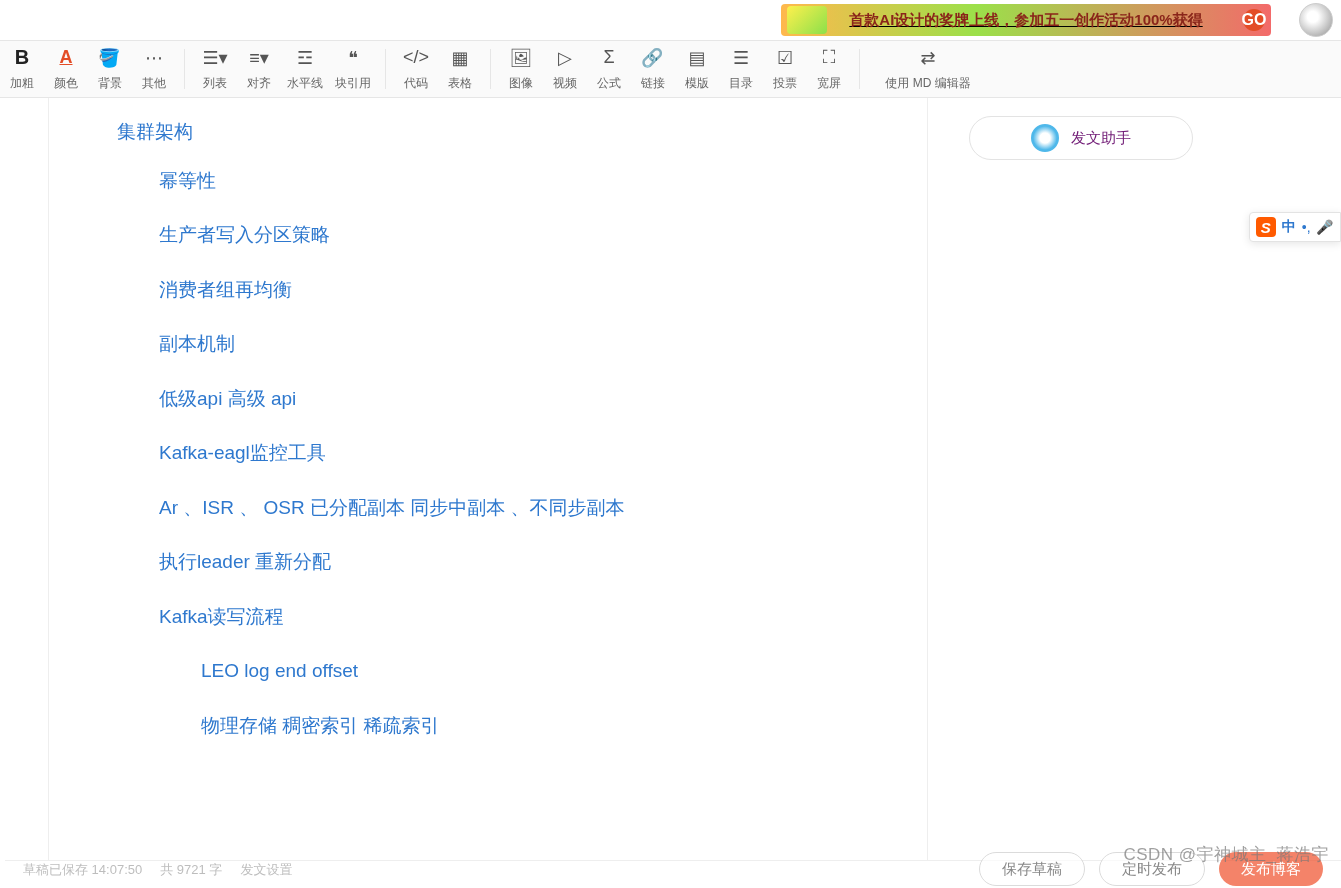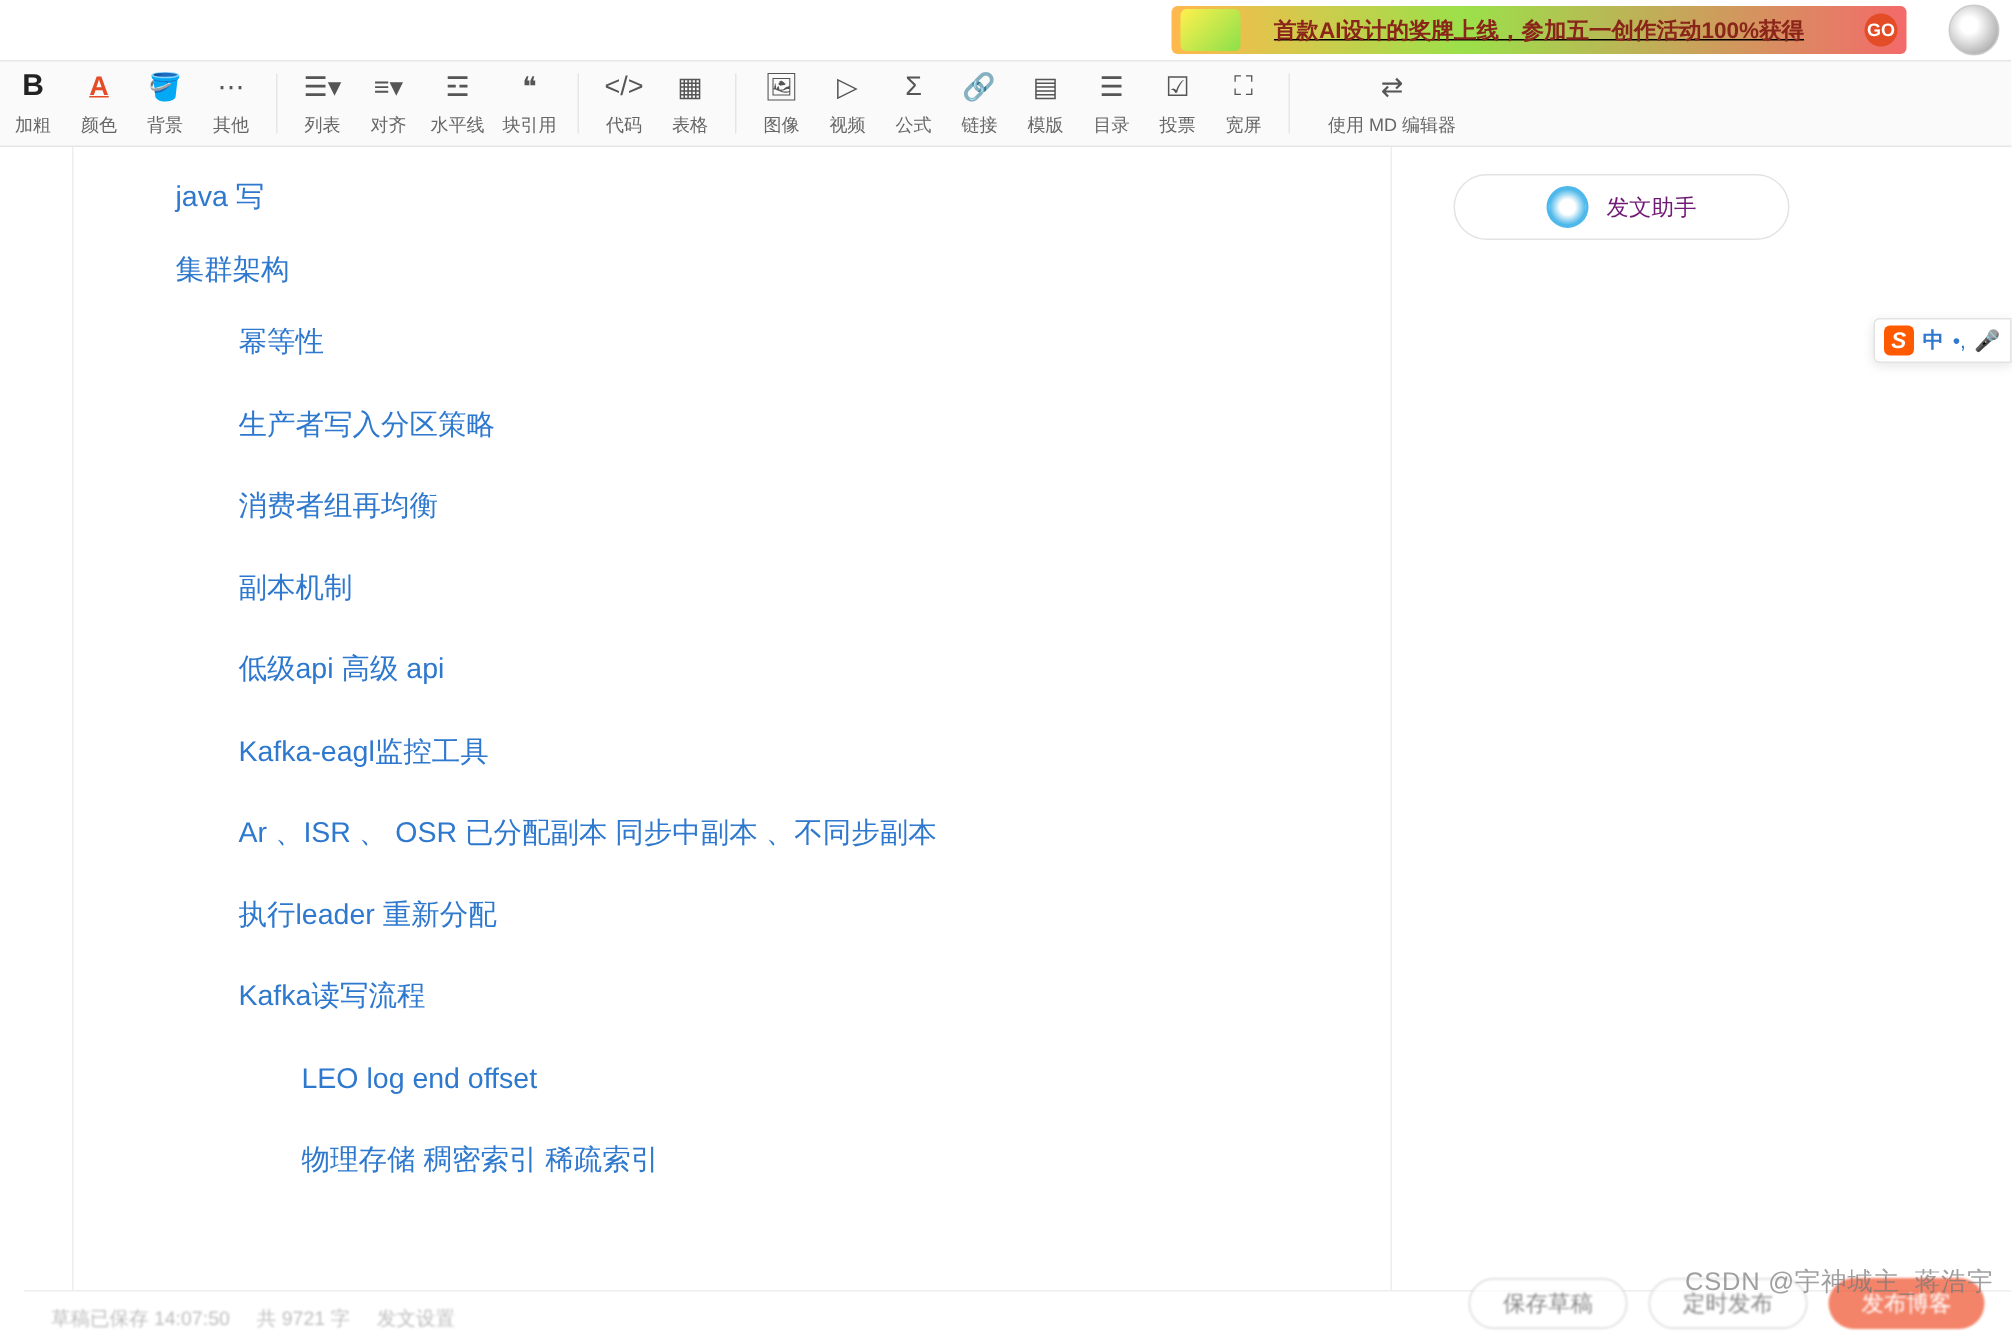--- a/index.html
+++ b/index.html
@@ -1,21 +1,21 @@
 <!DOCTYPE html>
 <html><head>
 <meta charset="utf-8">
 <style>
 * { margin: 0; padding: 0; box-sizing: border-box; }
 body { font-family: -apple-system, "Microsoft YaHei", sans-serif; background: #fff; overflow: hidden; height: 888px; width: 1341px; position: relative; }
 
 .topbar { height: 40px; display: flex; align-items: center; padding: 0 8px; text-decoration: underline; }
 .topbar-spacer { flex: 1; }
 .promo-banner { height: 32px; width: 490px; background: linear-gradient(90deg, #ffb84d 0%, #9be04a 40%, #f36a6a 100%); border-radius: 4px; display: flex; align-items: center; justify-content: center; font-size: 15px; font-weight: 600; color: #8a251a; position: relative; overflow: hidden; }
-.promo-banner .go { position: absolute; right: 6px; width: 22px; height: 22px; border-radius: 50%; background: #e34c26; color: #fff; font-size: 12px; display: flex; align-items: center; justify-content: center; font-weight: 700; }
+.promo-banner .go { position: absolute; right: 6px; width: 22px; height: 22px; border-radius: 50%; background: #e34c26; color: #fff; font-size: 16px; display: flex; align-items: center; justify-content: center; font-weight: 700; }
 .promo-banner .splash { position: absolute; left: 6px; width: 40px; height: 28px; background: linear-gradient(135deg, #fff04d, #8be04a); border-radius: 4px; }
 .avatar { width: 34px; height: 34px; border-radius: 50%; margin-left: 28px; background: linear-gradient(135deg, #bbb, #ddd); border: 1px solid #ccc; background-image: radial-gradient(circle at 40% 40%, #fff 20%, #aaa 80%); }
 
 .toolbar { height: 58px; border-top: 1px solid #e6e6e6; border-bottom: 1px solid #e6e6e6; display: flex; align-items: center; background: #fafafa; }
 .tb-group { display: flex; align-items: center; height: 100%; }
 .tb-sep { width: 1px; height: 40px; background: #e6e6e6; margin: 0 8px; }
 .tb-btn { display: flex; flex-direction: column; align-items: center; justify-content: center; min-width: 44px; height: 100%; padding: 0 6px; cursor: pointer; color: #555; }
 .tb-btn .ico { height: 22px; display: flex; align-items: center; justify-content: center; font-size: 18px; color: #555; }
 .tb-btn .lbl { font-size: 12px; color: #666; margin-top: 6px; }
 .tb-btn.bold .ico { font-weight: 900; color: #222; font-size: 20px; }
@@ -32,21 +32,21 @@
 
 .assist-btn { width: 224px; height: 44px; border: 1px solid #e3e3e3; border-radius: 22px; display: flex; align-items: center; justify-content: center; gap: 12px; background: #fff; cursor: pointer; color: #701a75; font-size: 15px; }
 .assist-btn .ai-ico { width: 28px; height: 28px; border-radius: 50%; background: radial-gradient(circle, #fff 30%, #4fb8ea 70%); border: 2px solid #4fb8ea; }
 
 .ime-float { position: fixed; right: 0; top: 212px; background: #fff; border: 1px solid #e3e3e3; border-radius: 4px 0 0 4px; box-shadow: 0 2px 8px rgba(0,0,0,0.1); display: flex; align-items: center; padding: 4px 6px; gap: 6px; height: 30px; }
 .ime-s { width: 20px; height: 20px; background: #ff5a00; border-radius: 4px; color: #fff; font-weight: 900; font-size: 15px; display: flex; align-items: center; justify-content: center; font-style: italic; }
 .ime-zh { color: #2e78ce; font-size: 14px; font-weight: 600; }
 .ime-dots { color: #2e78ce; font-size: 14px; }
 .ime-mic { color: #2e78ce; font-size: 14px; }
 
-.footer-bar { position: absolute; bottom: 0; left: 16px; right: 0; height: 28px; border-top: 1px solid #eee; display: flex; align-items: flex-end; padding: 0 18px; background: #fff; }
+.footer-bar { position: absolute; bottom: 0; left: 5px; right: 0; height: 28px; border-top: 1px solid #eee; display: flex; align-items: flex-start; padding: 0 18px; background: #fff; }
 .footer-left { color: #888; font-size: 13px; display: flex; gap: 18px; filter: blur(0.6px); opacity: 0.55; }
 .footer-right { position: absolute; right: 0; bottom: 2px; display: flex; gap: 14px; align-items: center; padding-right: 18px; }
 .btn-outline { height: 34px; padding: 0 22px; border: 1px solid #ccc; border-radius: 18px; background: #fff; color: #555; font-size: 15px; cursor: pointer; filter: blur(0.6px); opacity: 0.7; }
 .btn-primary { height: 34px; padding: 0 22px; border: none; border-radius: 18px; background: #f0502a; color: #fff; font-size: 15px; cursor: pointer; filter: blur(0.6px); opacity: 0.7; }
 
 .watermark { position: absolute; right: 12px; bottom: 22px; color: rgba(120,120,120,0.7); font-size: 17px; pointer-events: none; letter-spacing: 0.5px; text-align: right; }
 </style>
 </head>
 <body>
 
@@ -147,21 +147,20 @@
   <div class="tb-sep"></div>
   <div class="tb-btn wide">
       <span class="ico">⇄</span>
       <span class="lbl">使用 MD 编辑器</span>
     </div>
 </div>
 
 <div class="content-wrap">
   <div class="editor-col">
     <div class="outline">
-      <div class="lvl1">java 写</div>
       <div class="lvl1">集群架构</div>
       <div class="lvl2">幂等性</div>
       <div class="lvl2">生产者写入分区策略</div>
       <div class="lvl2">消费者组再均衡</div>
       <div class="lvl2">副本机制</div>
       <div class="lvl2">低级api 高级 api</div>
       <div class="lvl2">Kafka-eagl监控工具</div>
       <div class="lvl2">Ar 、ISR 、 OSR 已分配副本 同步中副本 、不同步副本</div>
       <div class="lvl2">执行leader 重新分配</div>
       <div class="lvl2">Kafka读写流程</div>

